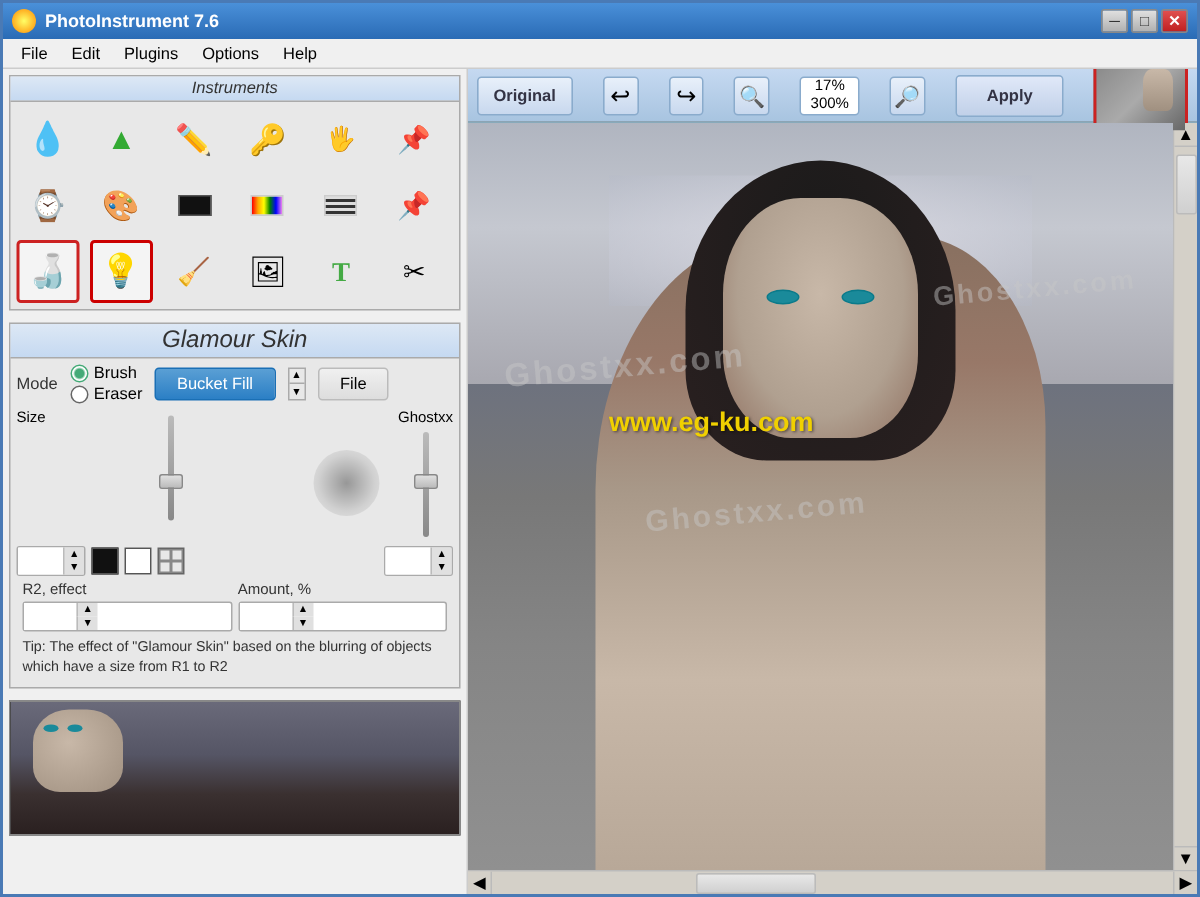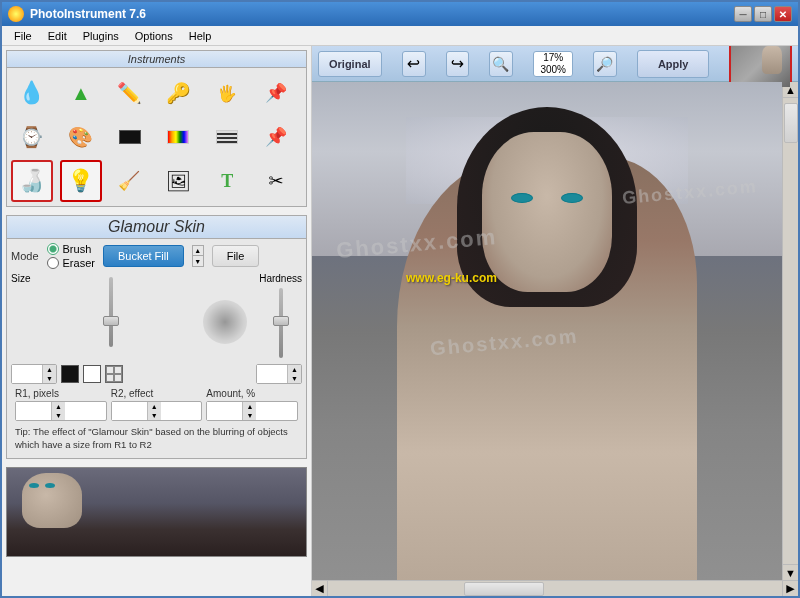--- a/index.html
+++ b/index.html
@@ -80,21 +80,21 @@
     
     .image-area { flex: 1; position: relative; overflow: hidden; background: #6a6a6a; display: flex; align-items: center; justify-content: center; }
 
     
     .watermark { position: absolute; color: rgba(200,200,200,0.45); font-size: 28px; font-weight: bold; pointer-events: none; user-select: none; letter-spacing: 2px; }
     .watermark-1 { top: 30%; left: 5%; transform: rotate(-5deg); font-size: 22px; }
     .watermark-2 { top: 50%; left: 25%; transform: rotate(-5deg); font-size: 20px; }
     .watermark-3 { top: 20%; right: 5%; transform: rotate(-5deg); font-size: 18px; }
 
     
-    .site-watermark { position: absolute; top: 38%; left: 20%; color: #f0d000; font-size: 12px; font-weight: bold; pointer-events: none; user-select: none; text-shadow: 1px 1px 2px rgba(0,0,0,0.5); z-index: 10; }
+    .site-watermark { position: absolute; top: 38%; left: 20%; color: #f0d000; font-size: 18px; font-weight: bold; pointer-events: none; user-select: none; text-shadow: 1px 1px 2px rgba(0,0,0,0.5); z-index: 10; }
     .image-row { display: flex; flex: 1; overflow: hidden; }
   </style>
 </head>
 <body>
 
 <div class="window">
 
   <div class="title-bar">
     <div class="title-bar-left">
       <div class="title-icon"></div>
@@ -215,21 +215,21 @@
                 <div style="width:16px; height:10px; background: linear-gradient(to bottom, #e0e0e0, #bbb); border:1px solid #888; border-radius:2px; position:absolute; left:50%; transform:translateX(-50%); top:55%; cursor:pointer;"></div>
               </div>
             </div>
           </div>
 
           <div style="width:60px; height:70px; display:flex; align-items:center; justify-content:center; margin-top:14px;">
             <div style="width:44px; height:44px; background: radial-gradient(circle, rgba(0,0,0,0.35) 0%, rgba(0,0,0,0.1) 60%, transparent 100%); border-radius:50%;"></div>
           </div>
 
           <div style="display:flex; flex-direction:column; align-items:flex-start; margin-left:auto;">
-            <span style="font-size:10px;">Hardness</span>
+            <span style="font-size:10px;">Ghostxx</span>
             <div style="position:relative; width:12px; height:70px; margin: 4px auto; display:flex; justify-content:center;">
               <div style="width:4px; height:70px; background: linear-gradient(to bottom, #bbb, #888); border-radius:2px; position:relative;">
                 <div style="width:16px; height:10px; background: linear-gradient(to bottom, #e0e0e0, #bbb); border:1px solid #888; border-radius:2px; position:absolute; left:50%; transform:translateX(-50%); top:40%; cursor:pointer;"></div>
               </div>
             </div>
           </div>
         </div>
 
         <div style="display:flex; align-items:center; gap:4px; margin:2px 0;">
           <div class="value-spinner">
@@ -251,30 +251,20 @@
           <div class="value-spinner">
             <input class="value-input" type="text" style="">
             <div class="spinner-btns">
               <button class="spin-btn">▲</button>
               <button class="spin-btn">▼</button>
             </div>
           </div>
         </div>
 
         <div class="params-row">
-          <div class="param-group">
-            <div class="param-label">R1, pixels</div>
-            <div class="param-spinner">
-              <input class="param-input" type="text" style="">
-              <div class="spinner-btns">
-                <button class="spin-btn">▲</button>
-                <button class="spin-btn">▼</button>
-              </div>
-            </div>
-          </div>
           <div class="param-group">
             <div class="param-label">R2, effect</div>
             <div class="param-spinner">
               <input class="param-input" type="text" style="">
               <div class="spinner-btns">
                 <button class="spin-btn">▲</button>
                 <button class="spin-btn">▼</button>
               </div>
             </div>
           </div>

